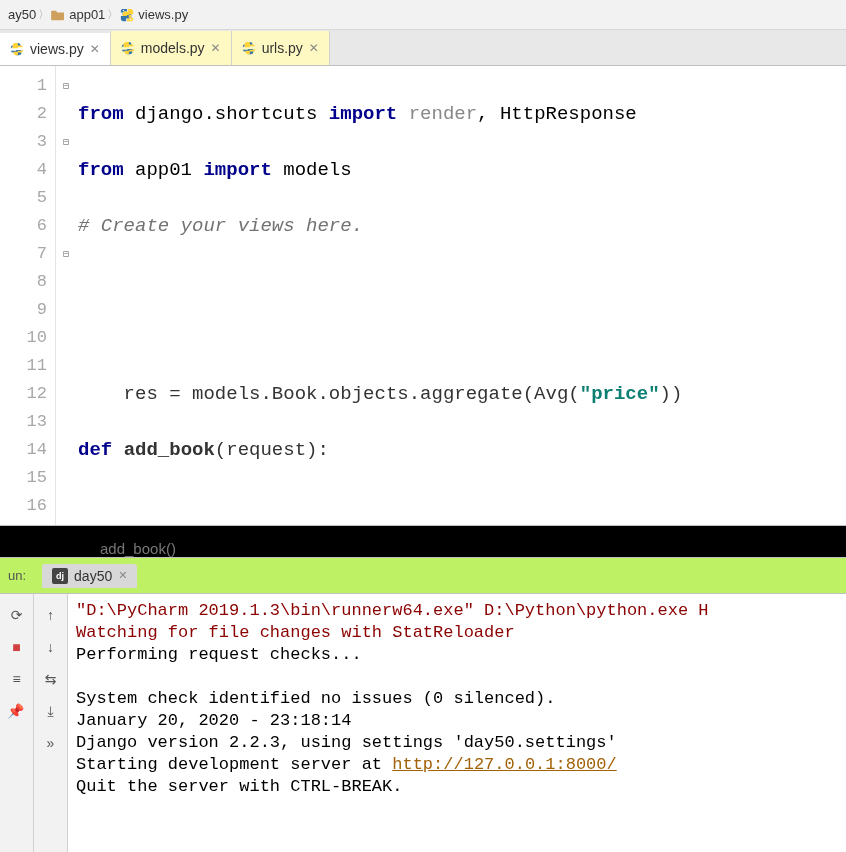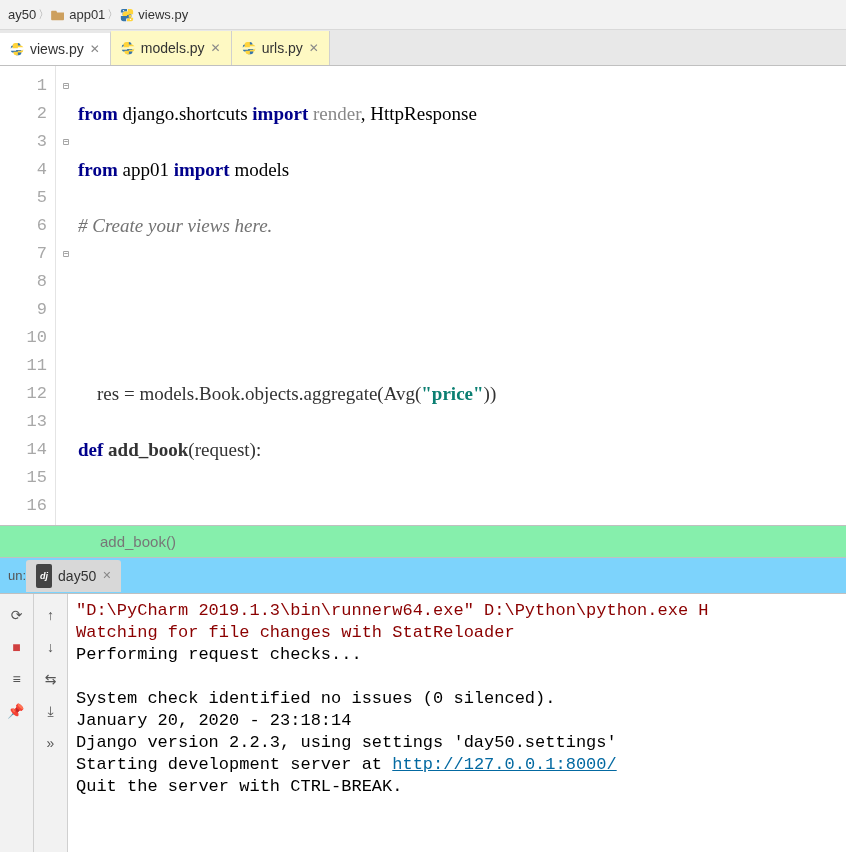--- a/index.html
+++ b/index.html
@@ -99,67 +99,67 @@
     height: 28px;
   }
   .code {
     flex: 1;
     font-family: "Consolas", "Courier New", monospace;
     font-size: 19px;
     padding: 6px 0 0 2px;
     white-space: pre;
     line-height: 28px;
   }
-  .code-line { height: 28px; font-family: Liberation Serif, serif; }
+  .code-line { height: 28px; }
   .kw { color: #00008b; font-weight: bold; }
   .fn { font-weight: bold; }
   .gray { color: #888; }
   .str { color: #0b7f72; font-weight: bold; }
   .cm { color: #737373; font-style: italic; }
   .punct { color: #000; }
   .id { color: #000; }
 
   
   .context-bar {
     height: 32px;
-    background: #86efac;
+    background: #000000;
     border-bottom: 1px solid #c0c0c0;
     display: flex;
-    align-items: center;
+    align-items: flex-end;
     padding-left: 100px;
     font-family: "Segoe UI", sans-serif;
     color: #777;
     font-size: 15px;
   }
 
   
   .run-header {
     display: flex;
     align-items: center;
     height: 36px;
-    background: #7dd3fc;
+    background: #bef264;
     border-bottom: 1px solid #c0c0c0;
     padding: 0 8px;
-    gap: 0;
+    gap: 16px;
   }
   .run-header .label { color: #555; font-size: 13px; }
   .run-tab {
     display: flex;
     align-items: center;
     gap: 6px;
     background: #d8d8d8;
     padding: 4px 10px;
     border-radius: 3px 3px 0 0;
     font-size: 14px;
   }
   .run-tab .close { color: #888; font-size: 11px; }
   .icon-dj {
-    width: 16px; height: 24px; background: #444; color: #fff;
+    width: 16px; height: 16px; background: #444; color: #fff;
     font-size: 9px; display: flex; align-items: center; justify-content: center;
-    border-radius: 2px; font-weight: bold; font-style: italic;
+    border-radius: 2px; font-weight: bold;
   }
 
   
   .run-body {
     display: flex;
     background: #fff;
     height: 258px;
   }
   .run-toolbar {
     width: 34px;
@@ -190,21 +190,21 @@
   .console {
     flex: 1;
     font-family: "Consolas", "Courier New", monospace;
     font-size: 17px;
     padding: 6px 8px;
     line-height: 22px;
     white-space: pre;
     color: #000;
   }
   .console .maroon { color: #8b0000; }
-  .console .link { color: #0369a1; text-decoration: underline; }
+  .console .link { color: #a16207; text-decoration: underline; }
 </style>
 </head>
 <body>
 
 <div class="breadcrumb">
   <div class="crumb">
     <span>ay50</span>
   </div>
   <span class="sep">〉</span>
   <div class="crumb">

